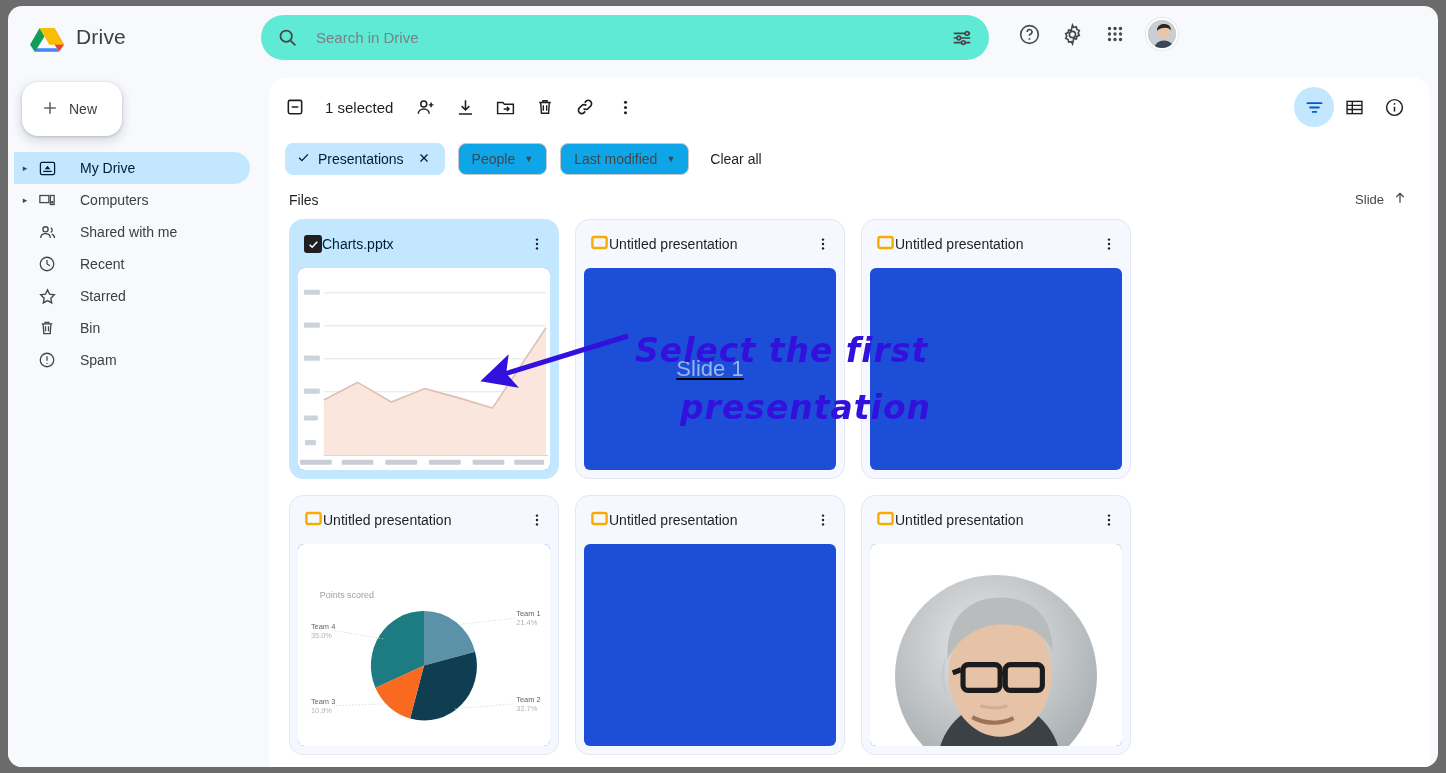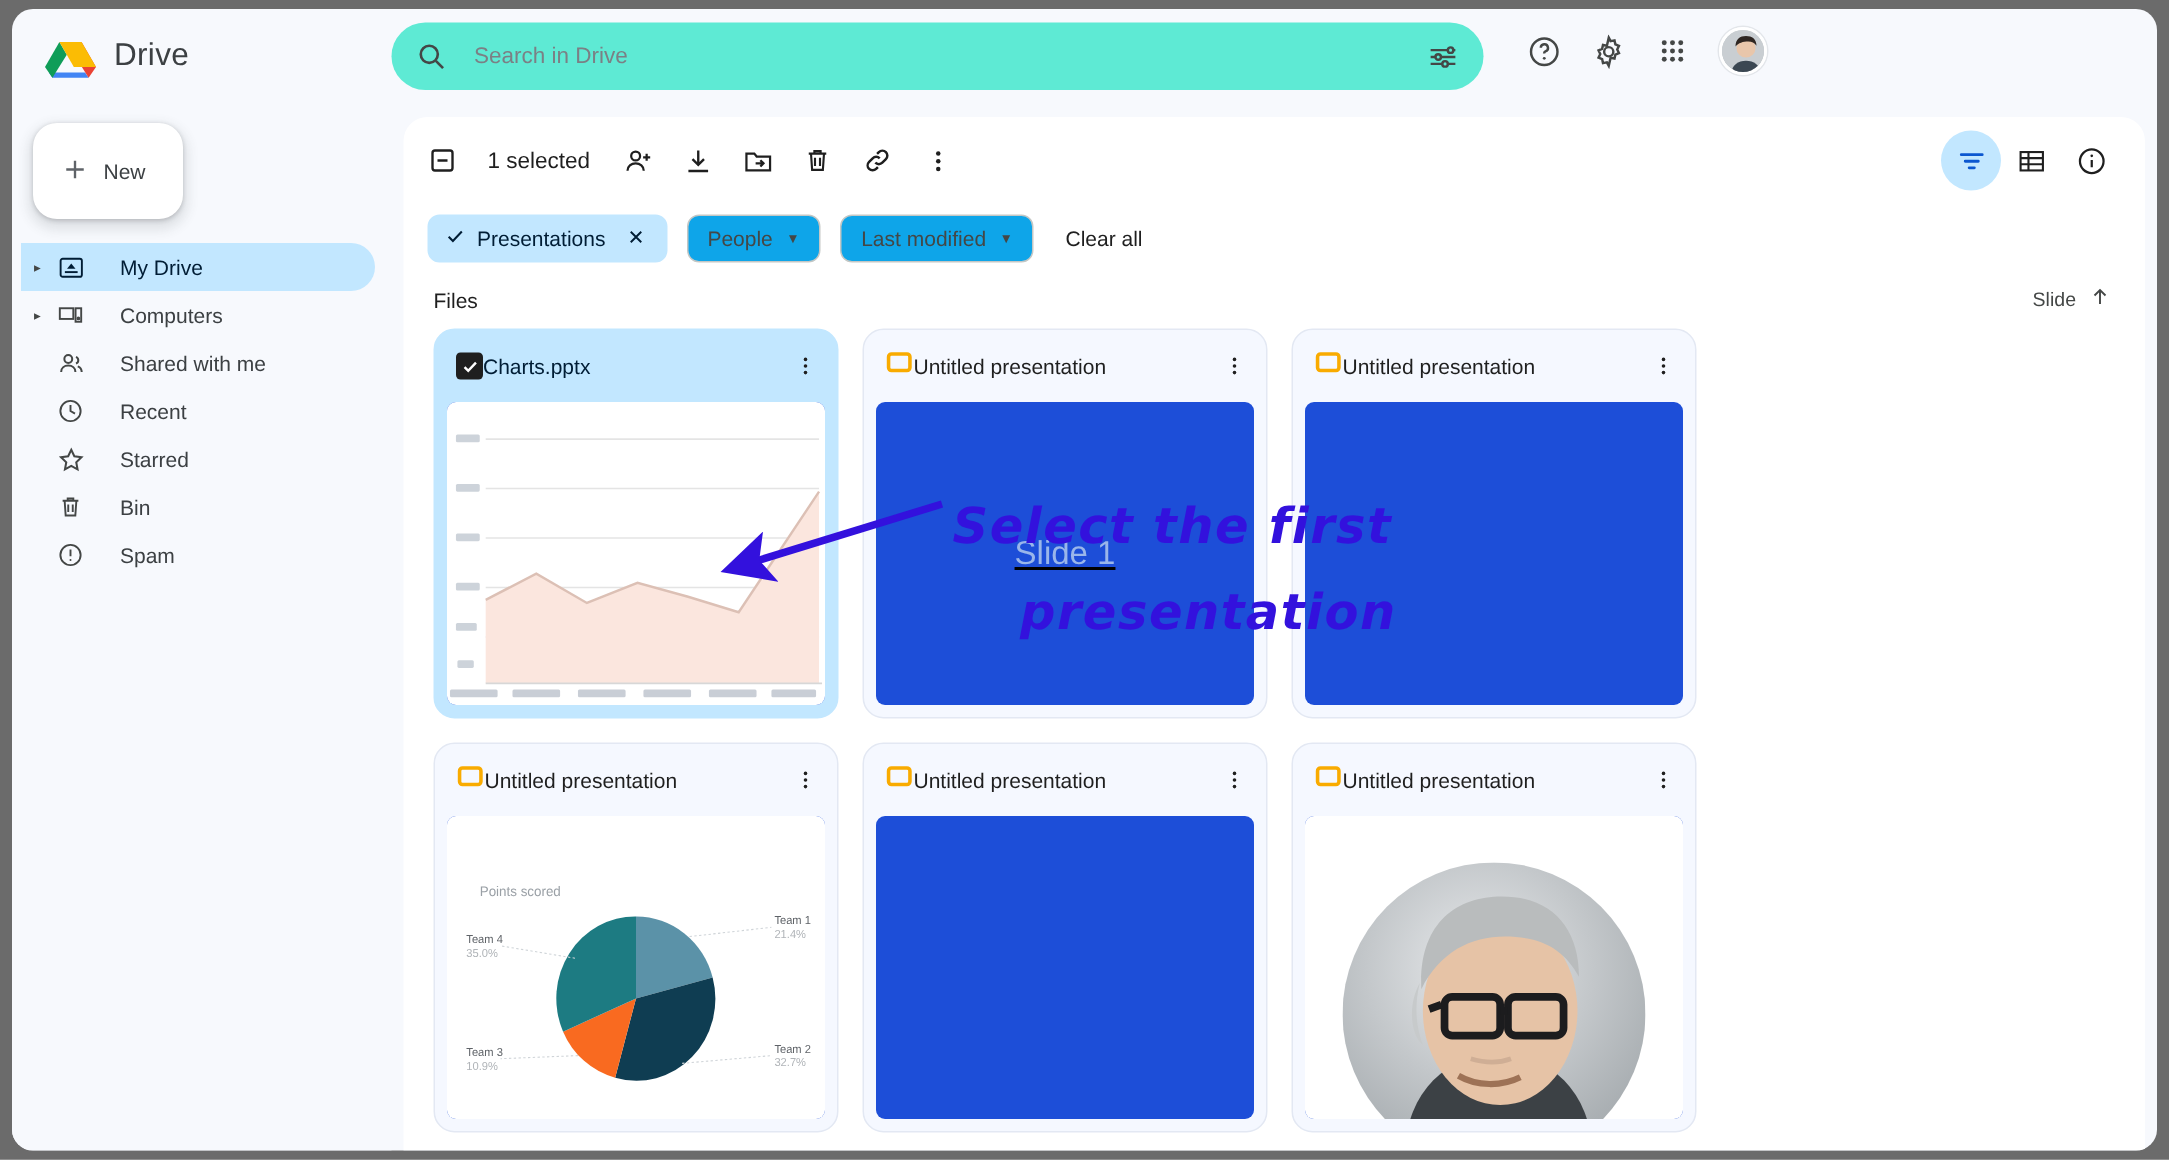--- a/index.html
+++ b/index.html
@@ -59,21 +59,21 @@
     box-shadow: 0 0 0 1px #e3e6ea;
   }
 
   
   #sidebar {
     position: absolute; left: 0; top: 64px; width: 253px; bottom: 0;
     background: #f7f9fd;
   }
   .new-btn {
     margin: 12px 0 0 14px;
-    width: 100px; height: 64px;
+    width: 100px; height: 54px;
     background: #fff; border-radius: 16px;
     box-shadow: 0 1px 3px rgba(60,64,67,.24), 0 4px 8px 3px rgba(60,64,67,.12);
     display: flex; align-items: center; gap: 9px; padding-left: 18px;
     cursor: pointer; font-size: 14px; color: #3c4043; text-align: center;
   }
   .nav { margin-top: 16px; }
   .nav-item {
     height: 32px; margin: 0 11px 0 6px;
     border-radius: 0 16px 16px 0;
     display: flex; align-items: center;

